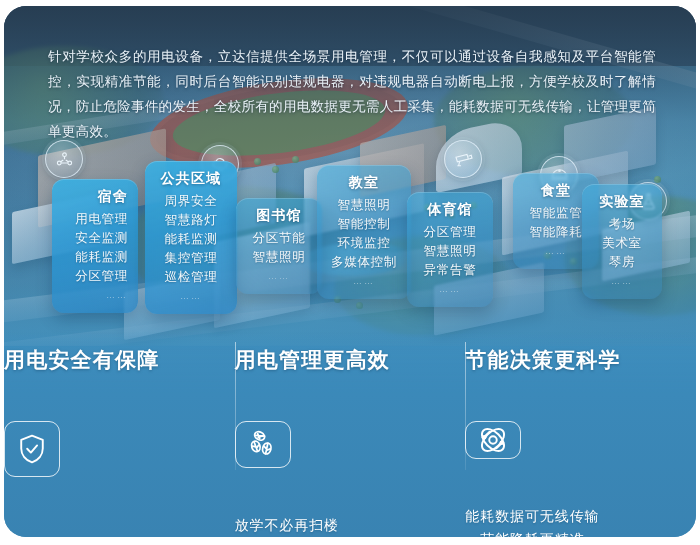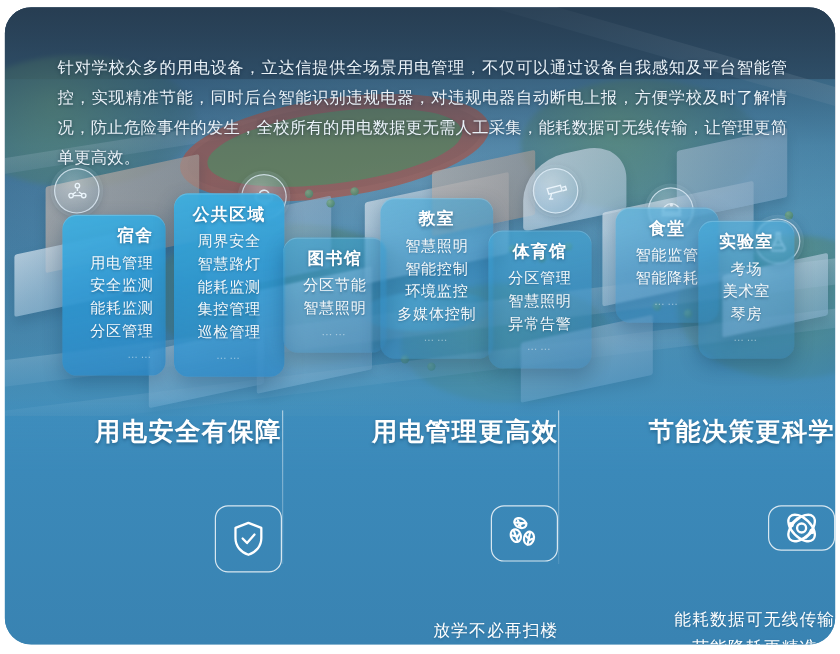--- a/index.html
+++ b/index.html
@@ -162,21 +162,21 @@
   }
 
   
   .features {
     position:absolute; left:0; bottom:0; width:692px; height:205px;
     display:flex; z-index: 9;
     background: linear-gradient(180deg, rgba(62,142,190,0.0) 0%, rgba(61,140,188,0.55) 12%, rgba(59,137,185,1) 30%, rgba(57,131,178,1) 100%);
   }
   .feature {
     position:relative; flex:1;
-    display:flex; flex-direction:column; align-items:flex-end;
+    display:flex; flex-direction:column; align-items:flex-start;
     padding-top: 14px;
     gap: 30px;
   }
   .feature + .feature::before {
     content:"";
     position:absolute; left:0; top:10px; width:1px; height:128px;
     background: linear-gradient(180deg, rgba(255,255,255,0.55), rgba(255,255,255,0.10));
   }
   .feature-title {
     font-size: 21px; font-weight: 700; color:#ffffff;

